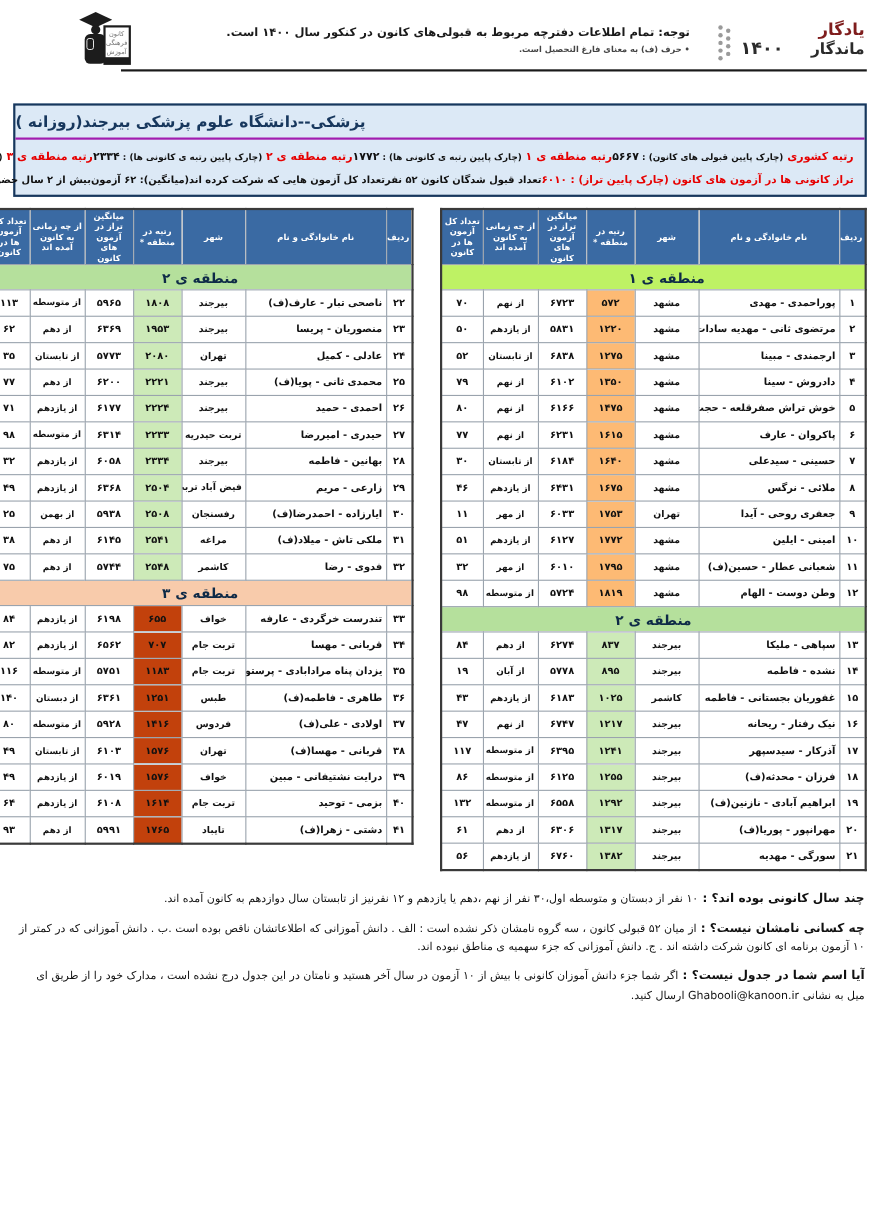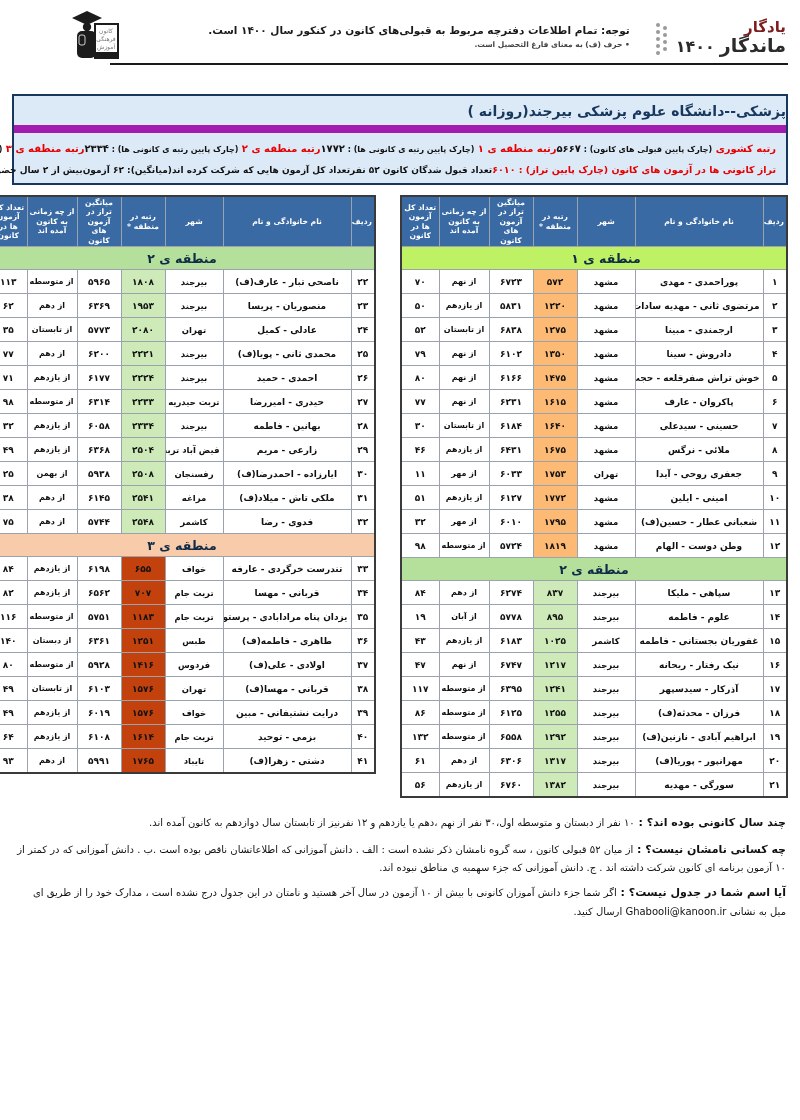--- a/index.html
+++ b/index.html
@@ -9,51 +9,51 @@
   }
   .page { position: relative; width: 800px; height: 1120px; padding: 6px 12px; }
 
   
   .top-header { position: relative; height: 64px; }
   .grad-logo { position: absolute; left: 53px; top: 2px; }
   .header-rule { position: absolute; left: 98px; right: 0px; top: 57px; border-top: 2px solid #1a1a1a; }
   .top-right { position: absolute; right: 2px; top: 14px; display: flex; direction: rtl; align-items: flex-start; }
   .brand-block { text-align: right; line-height: 1.05; margin-left: 4px; }
   .brand-l1 { font-size: 15px; font-weight: bold; color: #7f1d1d; letter-spacing: 1px; }
-  .brand-l2 { font-size: 19px; font-weight: bold; color: #2b2b2b; }
+  .brand-l2 { font-size: 14px; font-weight: bold; color: #2b2b2b; margin-left: 20px; }
   .brand-year { font-size: 16px; font-weight: bold; color: #2b2b2b; }
   .dots { margin: 2px 2px 0 6px; }
   .notice-block { text-align: right; margin: 4px 18px 0 0; }
   .notice-l1 { font-size: 10.5px; font-weight: bold; color: #1a1a1a; }
   .notice-l2 { font-size: 7.5px; font-weight: bold; color: #444; margin-top: 4px; }
 
   
   .info-box { margin-top: 24px; border: 2px solid #17375d; background: #dce9f6; direction: rtl; }
-  .title-bar { border-bottom: 8px solid #a21caf; text-align: right; padding: 7px 0 6px; font-size: 14px; font-weight: bold; color: #17375d; }
+  .title-bar { border-bottom: 2px solid #a21caf; text-align: left; padding: 7px 0 6px; font-size: 14px; font-weight: bold; color: #17375d; }
   .stats { padding: 3px 10px 5px; }
   .stats-row { display: flex; direction: rtl; justify-content: space-between; align-items: baseline; padding: 7px 0 3px; }
   .stat { font-size: 9px; font-weight: bold; white-space: nowrap; }
   .stat .lab { color: #e60000; font-size: 10px; }
   .stat .det { font-size: 8px; color: #111; }
   .stat .val { font-size: 10px; color: #111; }
   .stat.red-all { color: #e60000; font-size: 9.5px; }
 
   
   .tables { display: flex; direction: rtl; gap: 24px; margin-top: 10px; align-items: flex-start; }
   table { border-collapse: collapse; table-layout: fixed; direction: rtl; border: 2px solid #3a3a3a; background: #fff; }
   #right-table { width: 370px; }
   #left-table { width: 382px; }
   th, td { border: 1px solid #9aa3ad; overflow: hidden; }
   thead th {
     background: #3a6aa3; color: #fff; font-size: 7.6px; font-weight: bold;
     height: 46px; padding: 1px 2px; text-align: center; line-height: 1.25;
   }
   tr.section-row td { height: 23px; font-size: 12.5px; font-weight: bold; text-align: center; color: #0e2a47; }
   td { height: 24px; font-size: 9px; font-weight: bold; text-align: center; padding: 0 3px; white-space: nowrap; }
-  td.c-name { text-align: center; }
+  td.c-name { text-align: right; }
   td.c-city { font-size: 8.5px; }
   td.c-since { font-size: 8px; }
   .band-r1 { background: #bef264; padding-left: 27px; }
   .band-r2 { background: #b5e09c; }
   .band-r3 { background: #f8cbab; }
   td.rk-r1 { background: #fdba74; }
   td.rk-r2 { background: #cdeab8; }
   td.rk-r3 { background: #c2410c; }
   col.c1 { width: 24px; } col.c2 { width: 128px; } col.c3 { width: 58px; }
   col.c4 { width: 44px; } col.c5 { width: 44px; } col.c6 { width: 50px; } col.c7 { width: 38px; }
@@ -276,21 +276,21 @@
             <td class="c-no">۱۳</td>
             <td class="c-name">سپاهی - ملیکا</td>
             <td class="c-city">بیرجند</td>
             <td class="c-rank rk-r2">۸۳۷</td>
             <td class="c-score">۶۲۷۴</td>
             <td class="c-since">از دهم</td>
             <td class="c-total">۸۴</td>
           </tr>
           <tr>
             <td class="c-no">۱۴</td>
-            <td class="c-name">علوم - فاطمه</td>
+            <td class="c-name">نشده - فاطمه</td>
             <td class="c-city">بیرجند</td>
             <td class="c-rank rk-r2">۸۹۵</td>
             <td class="c-score">۵۷۷۸</td>
             <td class="c-since">از آبان</td>
             <td class="c-total">۱۹</td>
           </tr>
           <tr>
             <td class="c-no">۱۵</td>
             <td class="c-name">غفوریان بجستانی - فاطمه</td>
             <td class="c-city">کاشمر</td>

